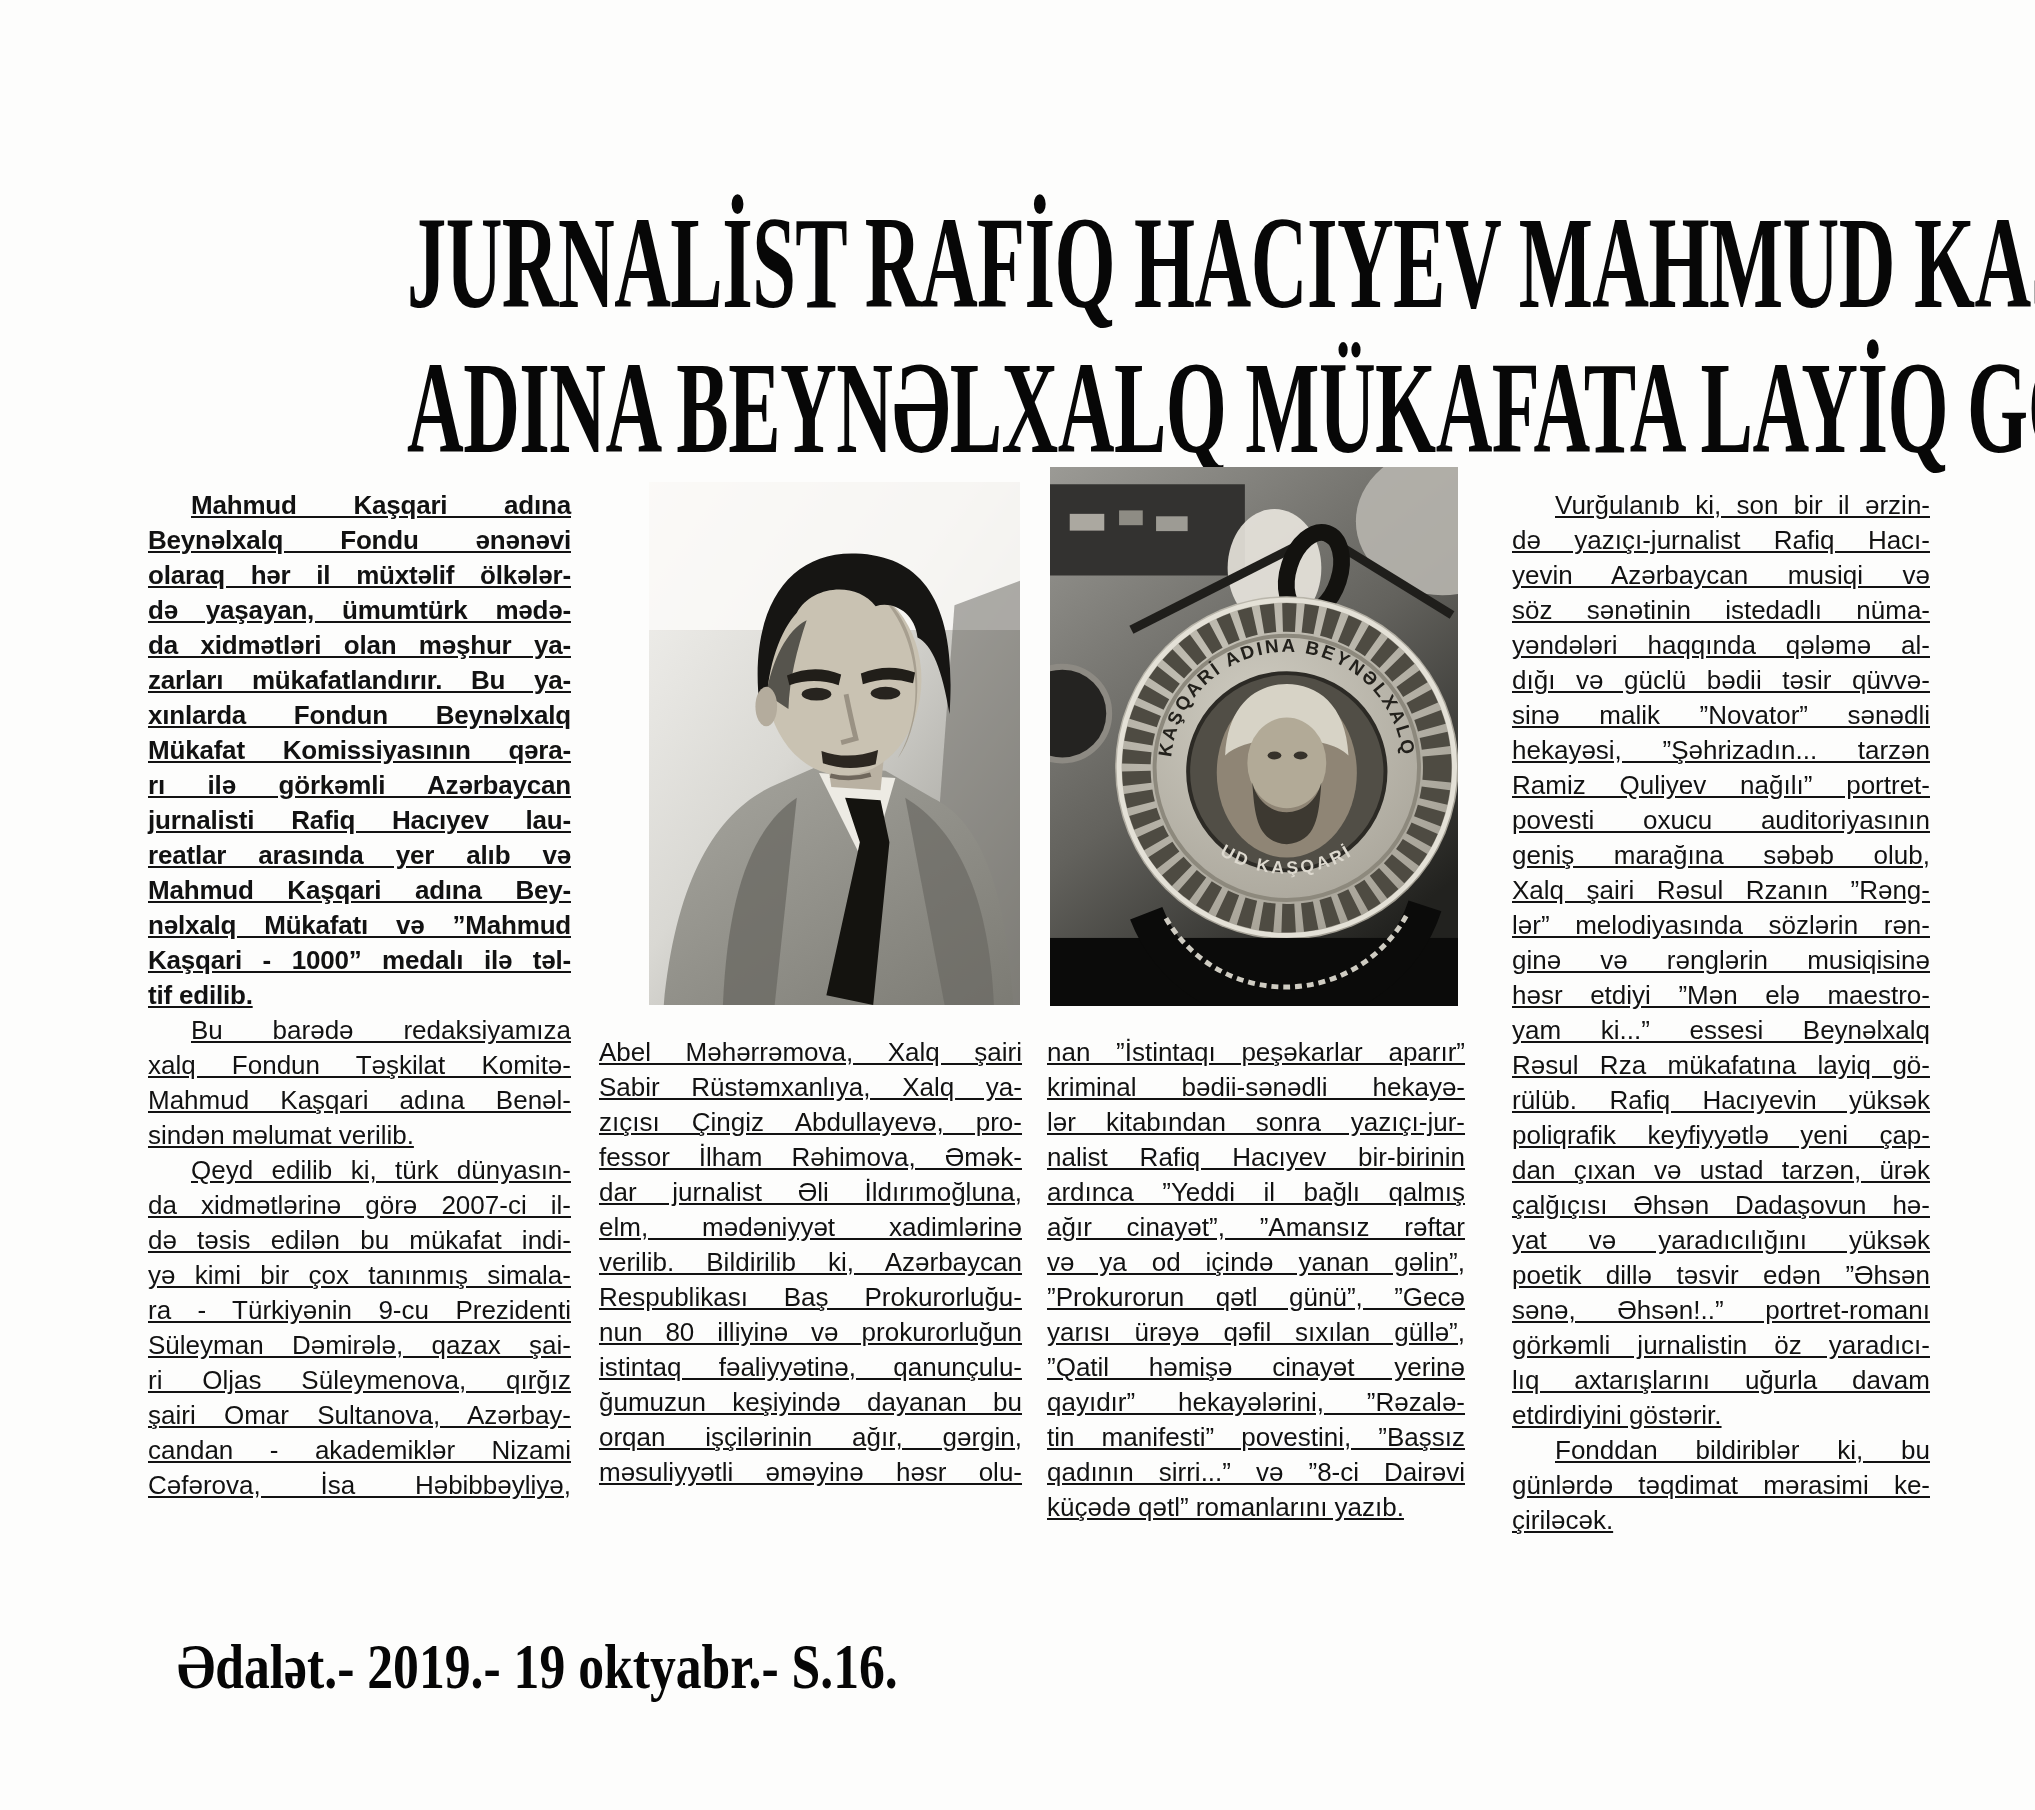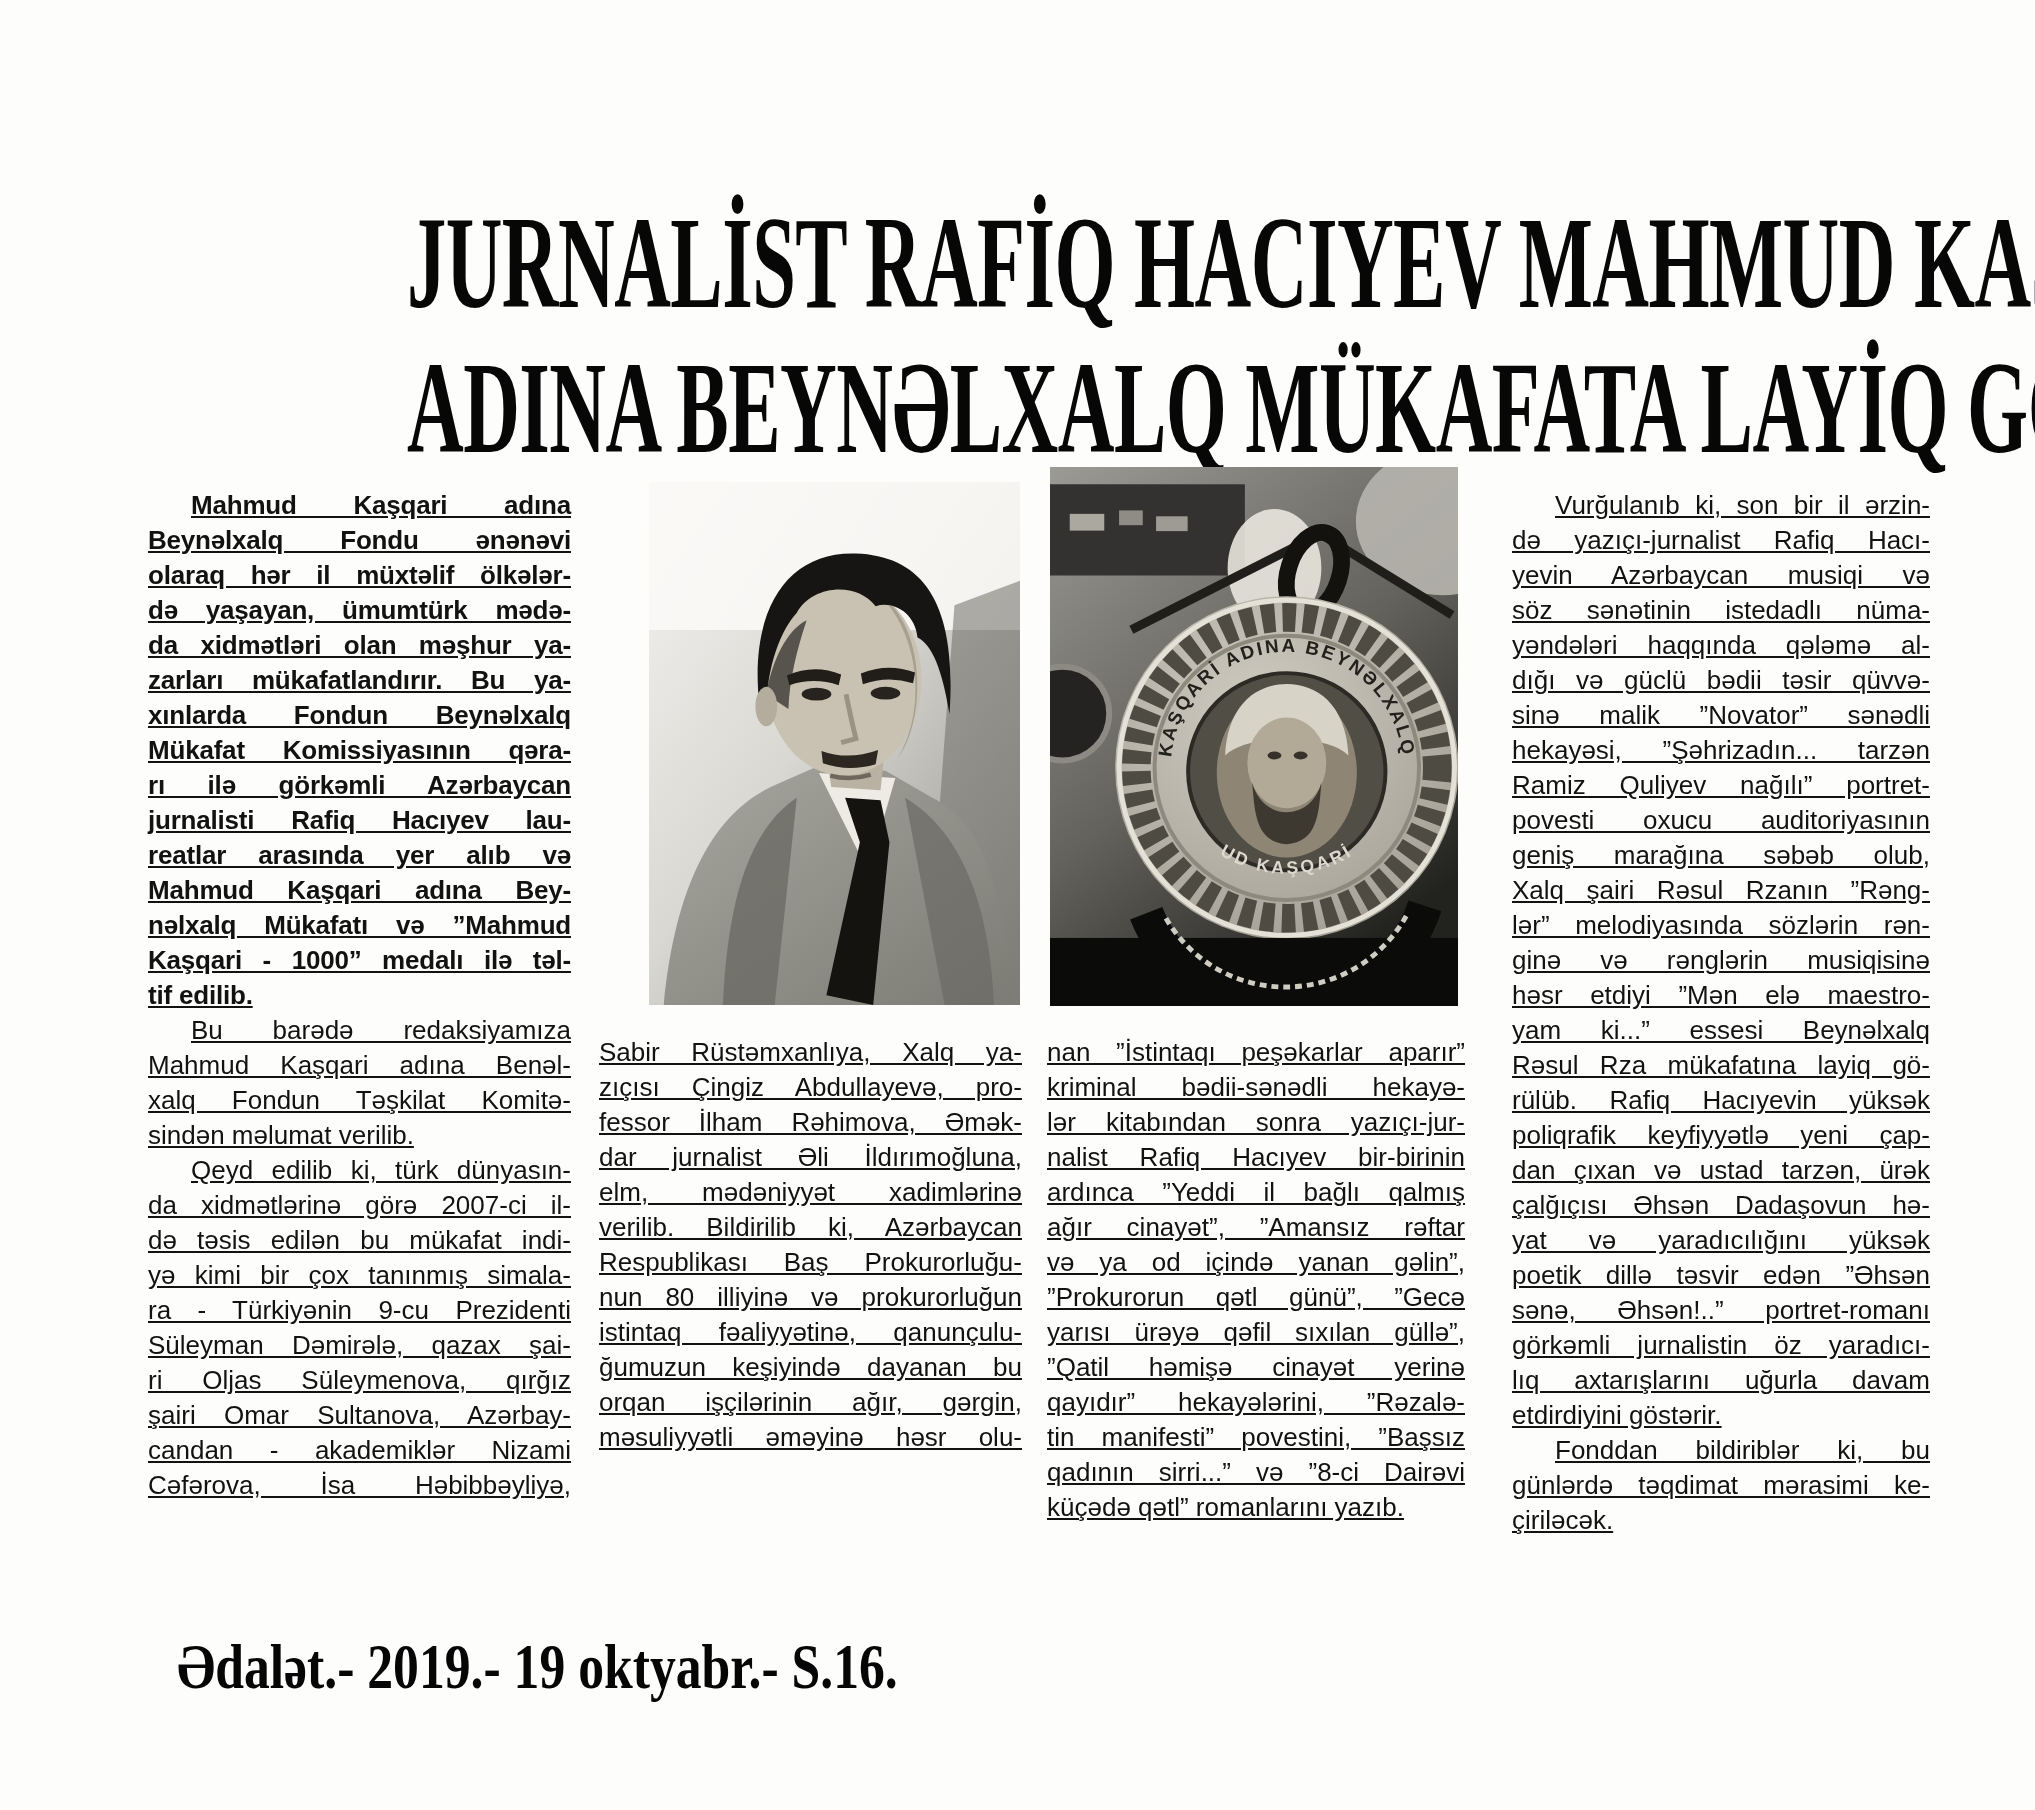--- a/index.html
+++ b/index.html
@@ -80,22 +80,22 @@
         <div>rı ilə görkəmli Azərbaycan</div>
         <div>jurnalisti Rafiq Hacıyev lau-</div>
         <div>reatlar arasında yer alıb və</div>
         <div>Mahmud Kaşqari adına Bey-</div>
         <div>nəlxalq Mükafatı və ”Mahmud</div>
         <div>Kaşqari - 1000” medalı ilə təl-</div>
         <div>tif edilib.</div>
       </div>
     <div class="para indent endleft">
         <div>Bu barədə redaksiyamıza</div>
+        <div>xalq Fondun Təşkilat Komitə-</div>
         <div>Mahmud Kaşqari adına Benəl-</div>
-        <div>xalq Fondun Təşkilat Komitə-</div>
         <div>sindən məlumat verilib.</div>
       </div>
     <div class="para indent">
         <div>Qeyd edilib ki, türk dünyasın-</div>
         <div>da xidmətlərinə görə 2007-ci il-</div>
         <div>də təsis edilən bu mükafat indi-</div>
         <div>yə kimi bir çox tanınmış simala-</div>
         <div>ra - Türkiyənin 9-cu Prezidenti</div>
         <div>Süleyman Dəmirələ, qazax şai-</div>
         <div>ri Oljas Süleymenova, qırğız</div>
@@ -148,20 +148,21 @@
 
       <path d="M350 545 Q405 565 465 543 L460 572 Q405 588 353 570 Z" fill="#2c2721"></path>
       <path d="M368 595 Q408 606 450 593" stroke="#6f675c" stroke-width="9" fill="none"></path>
 
       <ellipse cx="238" cy="455" rx="22" ry="40" fill="#b4ac9d"></ellipse>
     </svg>
   </figure>
 
   <div class="bodycol" style="left:599px;top:1035px;width:423px;">
     <div class="para">
+        <div>Abel Məhərrəmova, Xalq şairi</div>
         <div>Sabir Rüstəmxanlıya, Xalq ya-</div>
         <div>zıçısı Çingiz Abdullayevə, pro-</div>
         <div>fessor İlham Rəhimova, Əmək-</div>
         <div>dar jurnalist Əli İldırımoğluna,</div>
         <div>elm, mədəniyyət xadimlərinə</div>
         <div>verilib. Bildirilib ki, Azərbaycan</div>
         <div>Respublikası Baş Prokurorluğu-</div>
         <div>nun 80 illiyinə və prokurorluğun</div>
         <div>istintaq fəaliyyətinə, qanunçulu-</div>
         <div>ğumuzun keşiyində dayanan bu</div>

